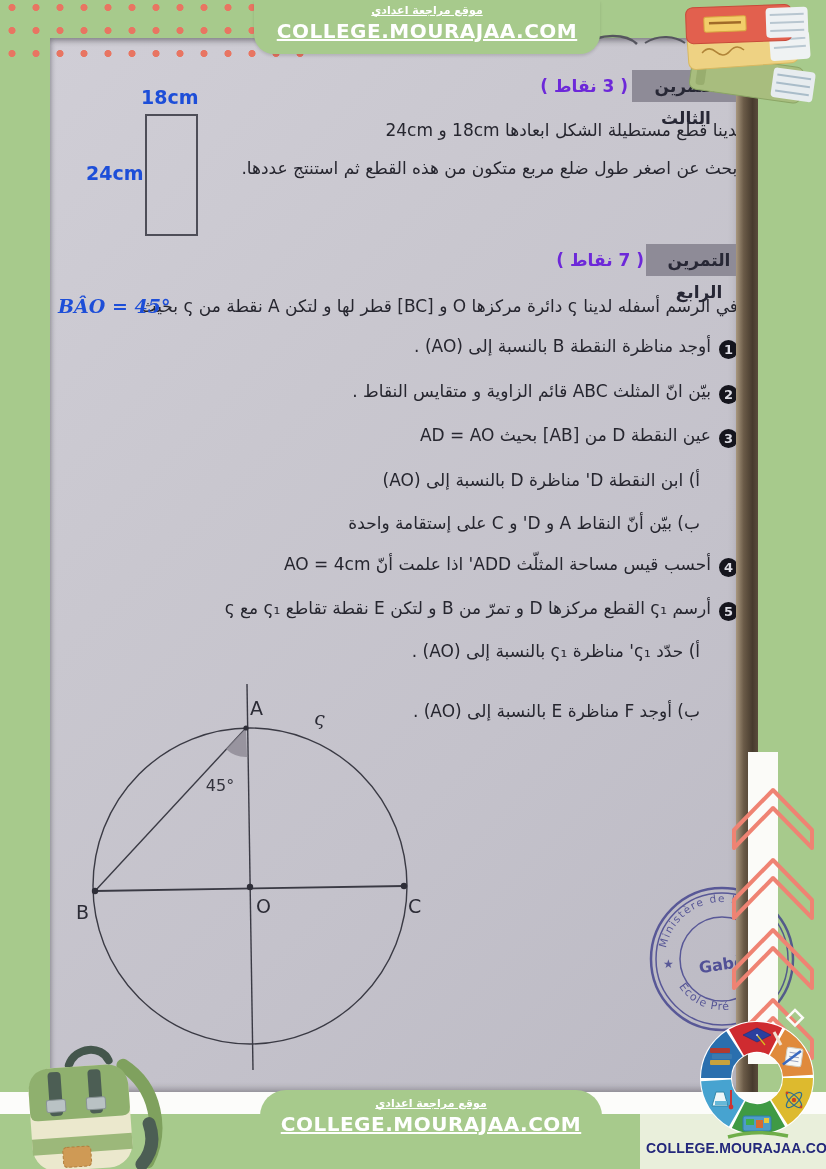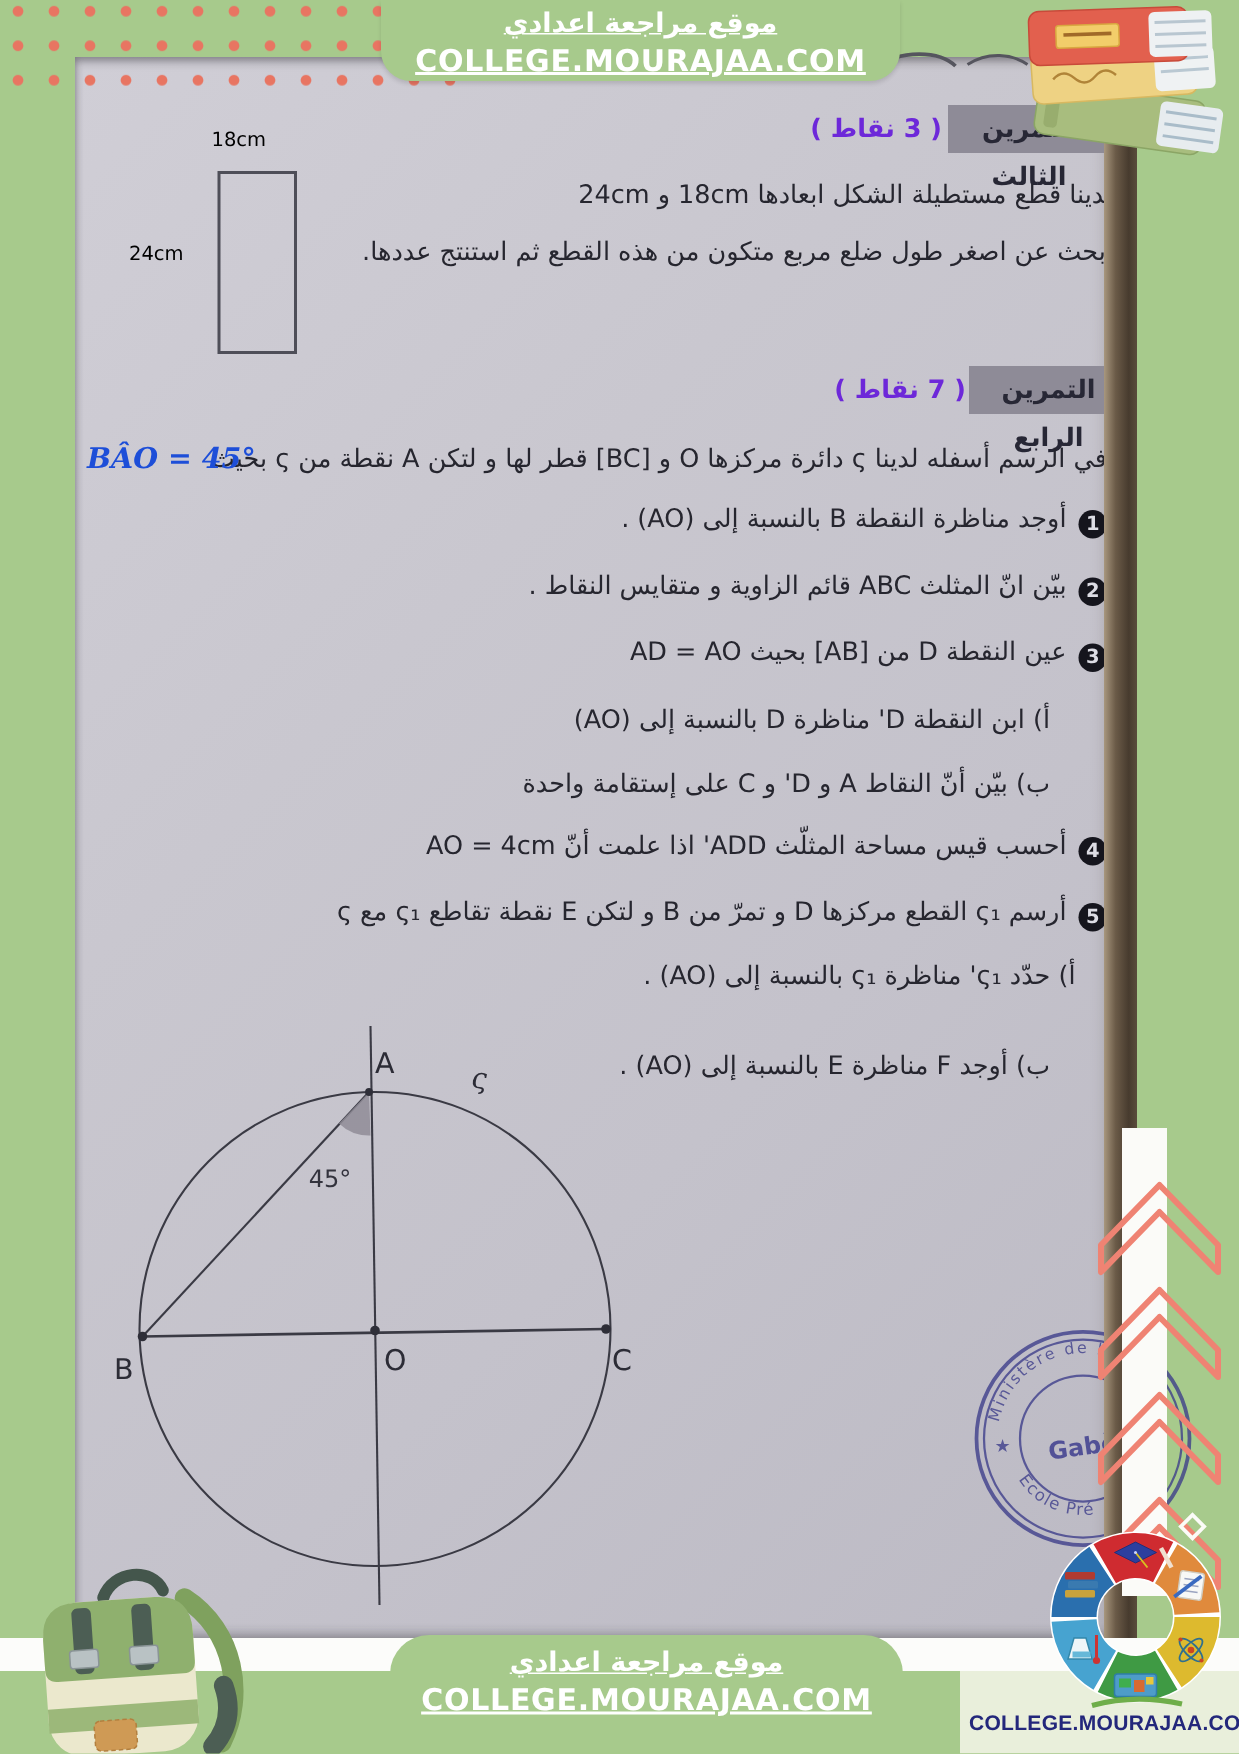--- a/index.html
+++ b/index.html
@@ -31,41 +31,41 @@
   .header-tab{
     left:254px;top:0;width:346px;height:50px;background:#a7ca8c;
     border-radius:0 0 20px 20px;text-align:center;z-index:6;padding-top:4px;
     box-shadow:0 2px 3px rgba(0,0,0,.12);
   }
   .footer-strip{left:0;top:1092px;width:826px;height:22px;background:#fcfcfa;z-index:2;}
   .footer-tab{
     left:260px;top:1090px;width:342px;height:79px;background:#a7ca8c;
     border-radius:26px 26px 0 0;text-align:center;z-index:6;padding-top:7px;
   }
-  .site-title{color:#ffffff;font-weight:bold;font-size:18px;text-decoration:underline;line-height:1.3;}
+  .site-title{color:#ffffff;font-weight:bold;font-size:11px;text-decoration:underline;line-height:1.3;}
   .site-domain{color:#ffffff;font-weight:bold;font-size:20px;text-decoration:underline;letter-spacing:.5px;line-height:1.3;}
   
   .ex-box{
     background:#8e8b97;color:#272735;font-weight:bold;font-size:17px;
     text-align:center;line-height:32px;z-index:2;
   }
   .ex-points{color:#6d28d9;font-size:17px;font-weight:bold;z-index:2;direction:rtl;}
   .ar-line{
     direction:rtl;text-align:right;color:#26262f;font-size:17px;z-index:2;
     white-space:nowrap;
   }
   .badge{
     display:inline-block;background:#15151d;color:#dcdce4;border-radius:50%;
     width:19px;height:19px;line-height:19px;text-align:center;font-size:13px;
     margin-left:8px;vertical-align:-2px;font-weight:bold;
   }
   .badge:empty{display:none;}
   .math{font-family:"DejaVu Serif",serif;font-style:italic;font-weight:bold;color:#1d4ed8;font-size:19px;z-index:2;}
   .rect-fig{border:2px solid #4e4e58;z-index:2;}
-  .fig-label{color:#000000;font-size:13px;z-index:2;}
+  .fig-label{color:#1d4ed8;font-size:19px;z-index:2;font-weight:bold;}
   .logo-panel{left:640px;top:1114px;width:186px;height:55px;background:#e9efdb;z-index:5;}
   .logo-domain{
     left:646px;top:1140px;width:180px;text-align:center;font-size:14px;font-weight:bold;
     color:#23277b;letter-spacing:.2px;z-index:8;font-family:"Liberation Sans",sans-serif;
   }
   svg{overflow:visible;}
 </style>
 </head>
 <body>
 
@@ -130,21 +130,21 @@
 <div class="abs ar-line" style="top:296px;right:88px;">في الرسم أسفله لدينا ς دائرة مركزها O و [BC] قطر لها و لتكن A نقطة من ς بحيث</div>
 <div class="abs math" style="left:58px;top:295px;">BÂO = 45°</div>
 
 <div class="abs ar-line" style="top:336px;right:88px;"><span class="badge">1</span><span>أوجد مناظرة النقطة B بالنسبة إلى (AO) .</span></div>
 <div class="abs ar-line" style="top:381px;right:88px;"><span class="badge">2</span><span>بيّن انّ المثلث ABC قائم الزاوية و متقايس النقاط .</span></div>
 <div class="abs ar-line" style="top:425px;right:88px;"><span class="badge">3</span><span>عين النقطة D من [AB] بحيث AD = AO</span></div>
 <div class="abs ar-line" style="top:470px;right:126px;"><span>أ) ابن النقطة D' مناظرة D بالنسبة إلى (AO)</span></div>
 <div class="abs ar-line" style="top:513px;right:126px;margin-left:22px;"><span>ب) بيّن أنّ النقاط A و D' و C على إستقامة واحدة</span></div>
 <div class="abs ar-line" style="top:554px;right:88px;"><span class="badge">4</span><span>أحسب قيس مساحة المثلّث ADD' اذا علمت أنّ AO = 4cm</span></div>
 <div class="abs ar-line" style="top:598px;right:88px;"><span class="badge">5</span><span>أرسم ς₁ القطع مركزها D و تمرّ من B و لتكن E نقطة تقاطع ς₁ مع ς</span></div>
-<div class="abs ar-line" style="top:641px;right:109px;margin-left:17px;"><span>أ) حدّد ς₁' مناظرة ς₁ بالنسبة إلى (AO) .</span></div>
+<div class="abs ar-line" style="top:641px;right:126px;margin-left:17px;"><span>أ) حدّد ς₁' مناظرة ς₁ بالنسبة إلى (AO) .</span></div>
 <div class="abs ar-line" style="top:670px;right:126px;margin-top:31px;"><span>ب) أوجد F مناظرة E بالنسبة إلى (AO) .</span></div>
 
 <svg class="abs" style="left:40px;top:675px;z-index:2;" width="440" height="420">
   <ellipse cx="210" cy="211" rx="157" ry="158" fill="none" stroke="#3a3a44" stroke-width="1.4"></ellipse>
   <line x1="207" y1="9" x2="213" y2="395" stroke="#3a3a44" stroke-width="1.4"></line>
   <line x1="55" y1="216" x2="364" y2="211" stroke="#3a3a44" stroke-width="1.8"></line>
   <line x1="206" y1="53" x2="55" y2="216" stroke="#3a3a44" stroke-width="1.4"></line>
   <path d="M206,53 L207,82 A29,29 0 0 1 186,74 Z" fill="#8f8c96" opacity=".85"></path>
   <circle cx="206" cy="53" r="2.6" fill="#2e2e38"></circle>
   <circle cx="55" cy="216" r="3.2" fill="#2e2e38"></circle>

